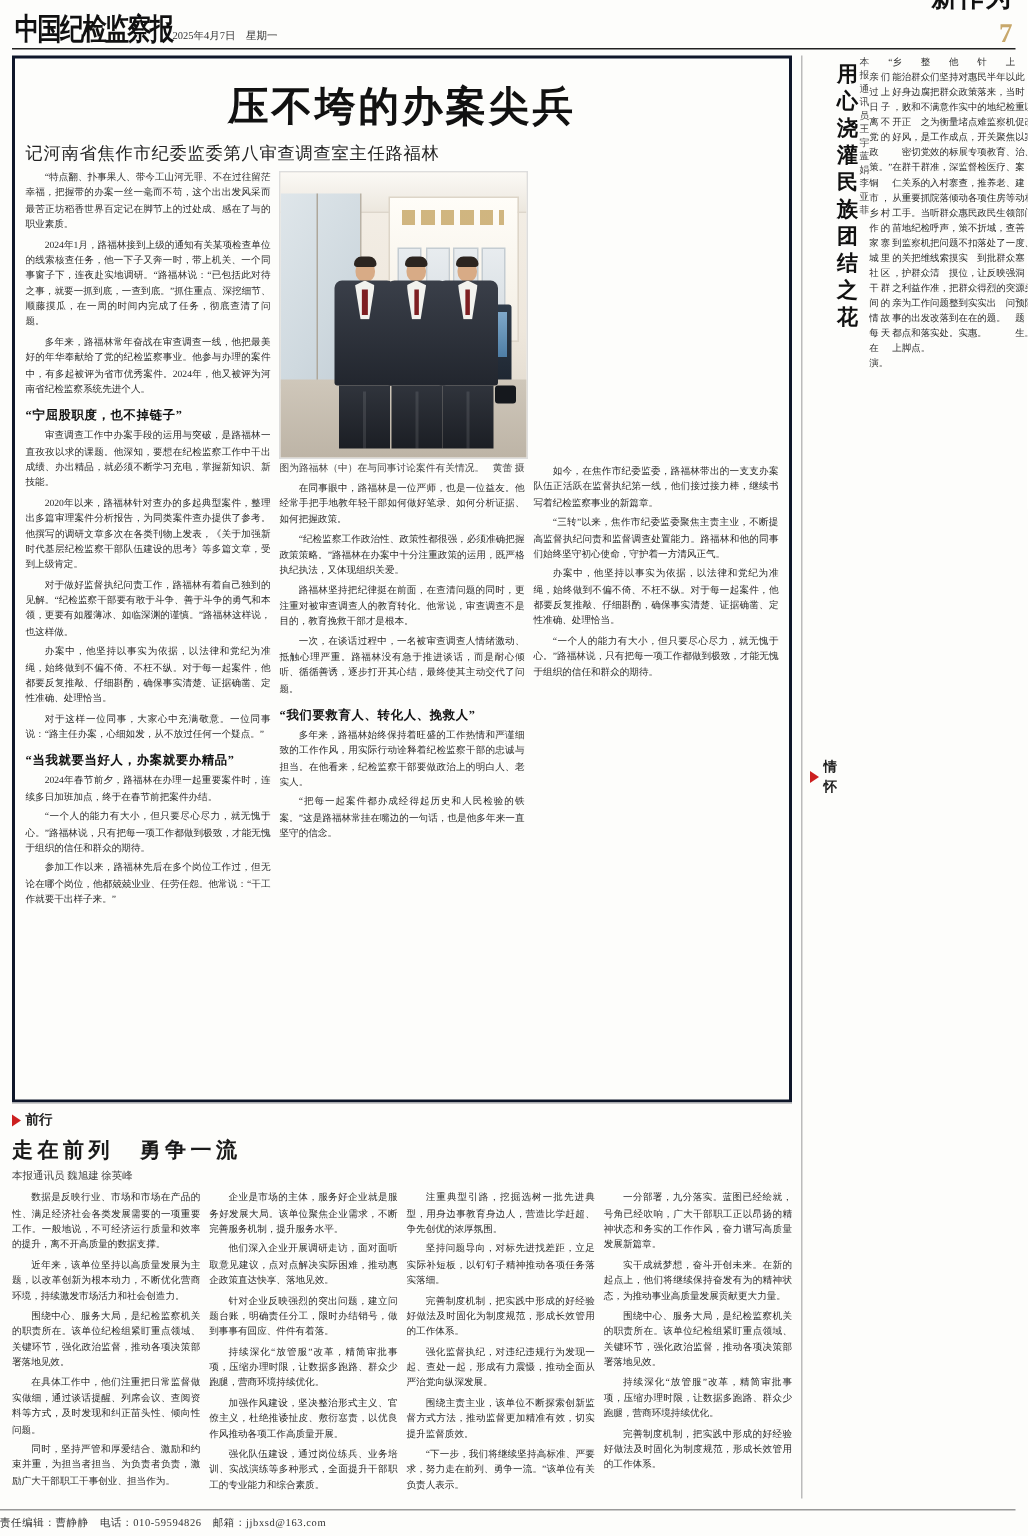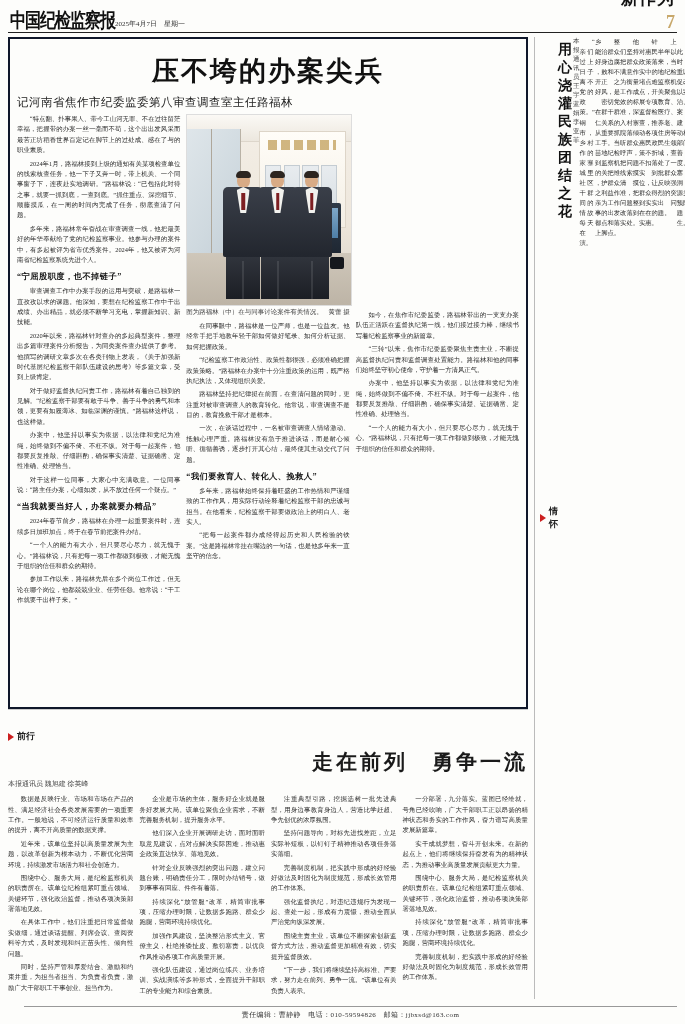--- a/index.html
+++ b/index.html
@@ -172,39 +172,39 @@
     letter-spacing: 0.5px;
   }
 
   
   .lower {
     margin-top: 0;
     flex: 1;
     display: flex;
     flex-direction: column;
     border-top: 0.8px solid #ccc;
-    padding-top: 20px;
+    padding-top: 4px;
   }
   .flag {
     display: flex;
     align-items: center;
     gap: 3px;
     font-size: 9px;
     font-weight: bold;
     color: #222;
   }
   .flag .tri {
     width: 0; height: 0;
     border-left: 6px solid #cc1f1f;
     border-top: 4px solid transparent;
     border-bottom: 4px solid transparent;
   }
   .lower-title {
-    text-align: right;
-    font-size: 21px;
+    text-align: left;
+    font-size: 14px;
     font-weight: bold;
     letter-spacing: 3px;
     margin: 5px 0 3px 0;
   }
   .lower-byline {
     text-align: left;
     font-size: 7px;
     color: #444;
     margin-bottom: 5px;
   }
@@ -236,26 +236,25 @@
     text-align: justify;
     margin: 0 0 3px 0;
     text-indent: 2em;
     color: #2b2b2b;
     word-break: break-all;
   }
 
   
   .footer {
     position: absolute;
-    left: 24px;
+    left: 0;
     right: 8px;
     bottom: 4px;
     border-top: 0.8px solid #999;
     padding-top: 3px;
-    text-align: center;
     font-size: 7px;
     color: #333;
     letter-spacing: 0.4px;
   }
 
   
   .ph-wall {
     position: absolute; inset: 0;
     background:
       linear-gradient(to bottom, #f4efe7 0%, #eee7dc 55%, #d9d2c6 100%);

